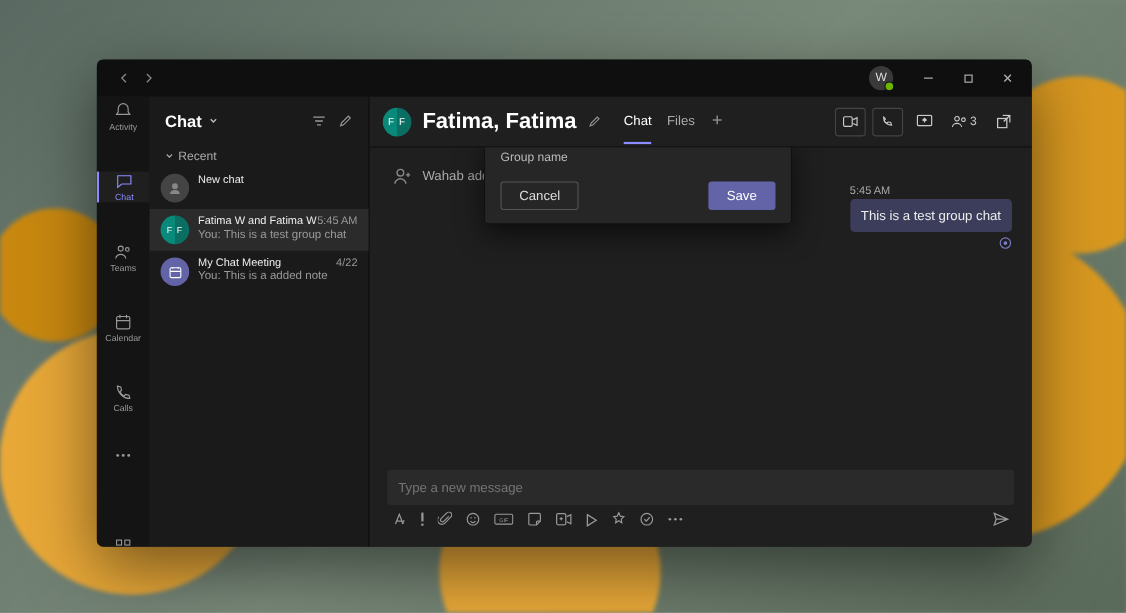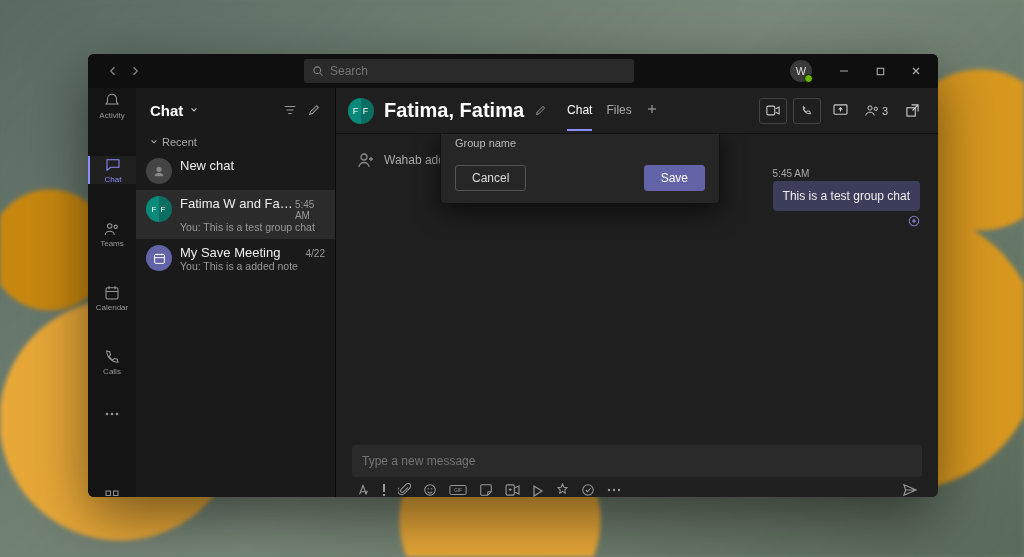--- a/index.html
+++ b/index.html
@@ -46,21 +46,21 @@
   .ch-right { margin-left:auto; display:flex; gap:10px; color:#999; }
   .ch-right span { cursor:pointer; }
   .section-hdr { padding:4px 14px; font-size:11px; color:#aaa; display:flex; align-items:center; gap:4px; cursor:pointer; }
   .chat-item { display:flex; align-items:flex-start; padding:6px 10px; gap:8px; cursor:pointer; }
   .chat-item.selected { background:#2b2b2b; }
   .ci-avatar { width:26px; height:26px; border-radius:50%; background:#444; flex-shrink:0; display:flex; align-items:center; justify-content:center; font-size:10px; color:#ccc; }
   .ci-avatar.duo { background:linear-gradient(90deg,#09897a 50%,#0a6e62 50%); color:#fff; font-size:8px; letter-spacing:1px; }
   .ci-avatar.purple { background:#6264a7; color:#fff; }
   .ci-body { flex:1; min-width:0; }
   .ci-row1 { display:flex; justify-content:space-between; align-items:baseline; }
-  .ci-title { color:#eee; font-size:13px; white-space:nowrap; overflow:hidden; text-overflow:ellipsis; }
+  .ci-title { color:#eee; font-size:10px; white-space:nowrap; overflow:hidden; text-overflow:ellipsis; }
   .ci-time { color:#999; font-size:10px; }
   .ci-sub { color:#999; font-size:10.5px; white-space:nowrap; overflow:hidden; text-overflow:ellipsis; }
   .conv { flex:1; display:flex; flex-direction:column; background:#1f1f1f; min-width:0; }
   .conv-hdr { height:46px; display:flex; align-items:center; padding:0 12px; gap:10px; border-bottom:1px solid #111; }
   .conv-avatar { width:26px; height:26px; border-radius:50%; background:linear-gradient(90deg,#09897a 50%,#0a6e62 50%); color:#fff; font-size:9px; display:flex; align-items:center; justify-content:center; letter-spacing:1px; }
   .conv-title { color:#fff; font-size:20px; font-weight:700; }
   .ed-icon { color:#999; cursor:pointer; }
   .conv-tabs { display:flex; gap:14px; margin-left:10px; }
   .conv-tab { color:#aaa; font-size:12px; cursor:pointer; padding:12px 0; }
   .conv-tab.active { color:#fff; border-bottom:2px solid #8a8cff; }
@@ -74,21 +74,21 @@
   .msg-time { color:#aaa; font-size:10px; margin-bottom:2px; }
   .msg-bubble { background:#3b3d5a; color:#eee; font-size:12px; padding:8px 10px; border-radius:4px; }
   .msg-seen { color:#7a7cc8; font-size:11px; text-align:right; margin-top:4px; }
   .dialog { position:absolute; left:104px; top:-8px; width:280px; background:#262626; border:1px solid #111; border-radius:4px; box-shadow:0 8px 24px rgba(0,0,0,.6); padding:10px 14px 12px; }
   .dlg-label { color:#bbb; font-size:11px; margin-bottom:16px; }
   .dlg-input { width:100%; background:#1a1a1a; border:0; border-bottom:2px solid #7a7cc8; color:#eee; font-size:12.5px; padding:6px 6px; outline:none; }
   .dlg-btns { display:flex; justify-content:space-between; gap:8px; margin-top:12px; }
   .btn { padding:5px 16px; font-size:12px; border-radius:3px; cursor:pointer; }
   .btn-cancel { background:transparent; border:1px solid #555; color:#ddd; }
   .btn-save { background:#6264a7; border:1px solid #6264a7; color:#fff; }
-  .composer-wrap { padding:8px 16px 0; }
+  .composer-wrap { padding:8px 16px 18px; }
   .composer { background:#2a2a2a; border-radius:3px; height:32px; display:flex; align-items:center; padding:0 10px; }
   .composer input { background:transparent; border:0; outline:0; color:#aaa; font-size:12px; flex:1; }
   .toolbar { display:flex; gap:12px; padding:6px 4px 0; color:#999; align-items:center; }
   .toolbar span { cursor:pointer; display:flex; }
   .send { margin-left:auto; }
   svg { display:block; }
 </style>
 </head>
 <body>
 
@@ -102,27 +102,20 @@
         <svg viewBox="0 0 16 16" width="12" height="12">
             <path d="M10 3 5 8l5 5" stroke="currentColor" stroke-width="1.6" fill="none"></path>
           </svg>
       </div>
       <div class="nav-arrow">
         <svg viewBox="0 0 16 16" width="12" height="12">
             <path d="M6 3l5 5-5 5" stroke="currentColor" stroke-width="1.6" fill="none"></path>
           </svg>
       </div>
     </div>
-    <div class="searchbox">
-      <svg viewBox="0 0 16 16" width="12" height="12">
-          <circle cx="7" cy="7" r="4.5" stroke="#888" stroke-width="1.4" fill="none"></circle>
-          <path d="M11 11l3 3" stroke="#888" stroke-width="1.4"></path>
-        </svg>
-      <input placeholder="Search" style="">
-    </div>
     <div class="titlebar-right">
       <div class="avatar-small">W</div>
       <div style="width:8px"></div>
       <div class="win-btn">
         <svg width="12" height="12" viewBox="0 0 12 12">
             <path d="M2 6h8" stroke="currentColor" stroke-width="1.2"></path>
           </svg>
       </div>
       <div class="win-btn">
         <svg width="11" height="11" viewBox="0 0 12 12">
@@ -258,21 +251,21 @@
 
       <div class="chat-item">
         <div class="ci-avatar purple">
           <svg width="13" height="13" viewBox="0 0 16 16">
               <rect x="2" y="3" width="12" height="11" rx="1.5" stroke="#fff" fill="none" stroke-width="1.2"></rect>
               <path d="M2 7h12M5 2v2M11 2v2" stroke="#fff" stroke-width="1.2"></path>
             </svg>
         </div>
         <div class="ci-body">
           <div class="ci-row1">
-            <div class="ci-title">My Save Meeting</div>
+            <div class="ci-title">My Chat Meeting</div>
             <div class="ci-time">4/22</div>
           </div>
           <div class="ci-sub">You: This is a added note</div>
         </div>
       </div>
     </div>
 
     <div class="conv">
       <div class="conv-hdr">
         <div class="conv-avatar">F F</div>

